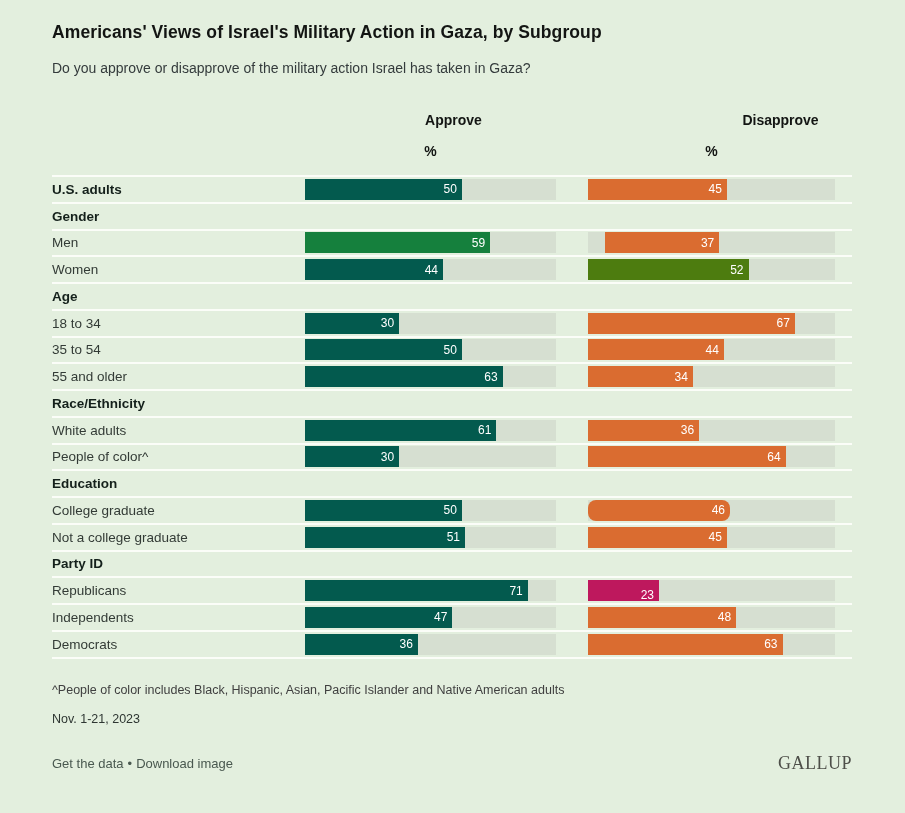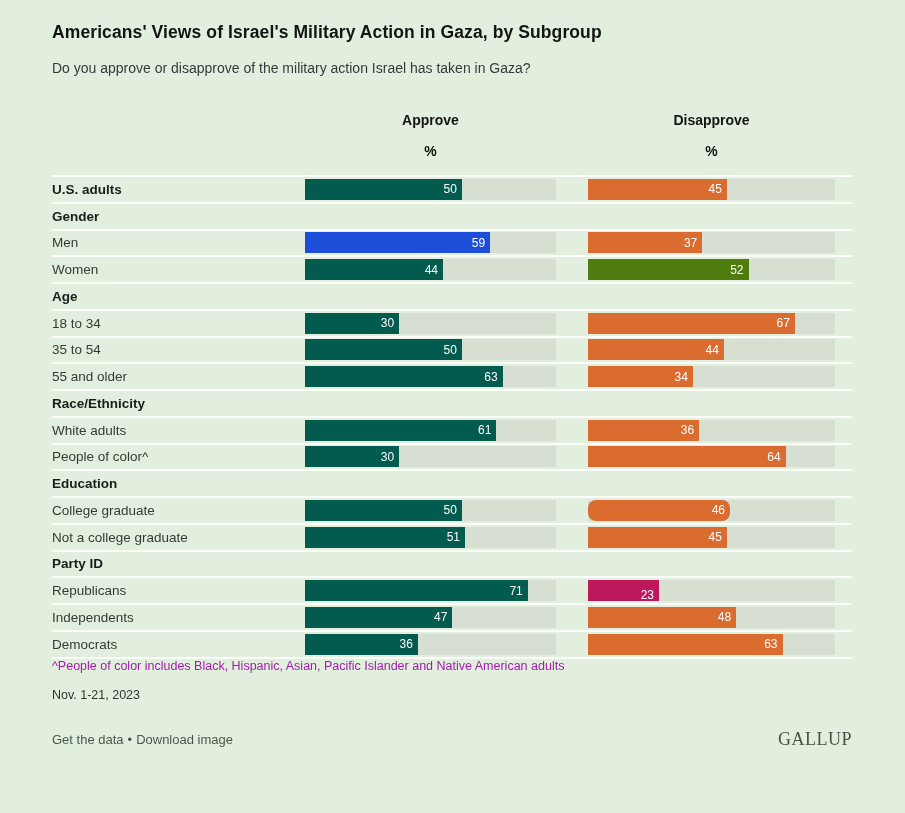--- a/index.html
+++ b/index.html
@@ -23,21 +23,21 @@
     font-size: 14px;
     color: #343b3c;
   }
 
   
   .grid {
     display: grid;
     grid-template-columns: 253px 251px 32px 247px 17px;
     width: 800px;
   }
-  .chart-head { margin-top: 36px; }
+  .chart-head { margin-top: 36px; gap: 23px; }
   .chart-head .colname {
     text-align: center;
     font-size: 14px;
     font-weight: bold;
     color: #131513;
   }
   .pct-row { margin-top: 15px; }
   .pct-row .pct {
     text-align: center;
     font-size: 14px;
@@ -76,21 +76,21 @@
     justify-content: flex-end;
   }
   .bar .val {
     color: #ffffff;
     font-size: 12px;
     padding-right: 5px;
     line-height: 1;
   }
 
   
-  .footnote { font-size: 12.5px; color: #a21caf; }
+  .footnote { margin-top: 24px; font-size: 12.5px; color: #404040; }
   .datenote { margin-top: 15px; font-size: 12.5px; color: #2e3632; }
   .footer {
     margin-top: 27px;
     width: 800px;
     display: flex;
     justify-content: space-between;
     align-items: center;
   }
   .footer-links { font-size: 13px; color: #49584f; }
   .footer-links a {
@@ -145,27 +145,27 @@
           </div>
         </div>
         <div class="cell"></div>
       </div>
       <div class="row grid section">
         <div class="cell label">Gender</div>
       </div>
       <div class="row grid">
         <div class="cell label">Men</div>
         <div class="cell track">
-          <div class="bar" style="width: 73.75%; background: #1d4ed8;">
+          <div class="bar" style="width: 73.75%; background: #15803d;">
             <span class="val">59</span>
           </div>
         </div>
         <div class="cell"></div>
         <div class="cell track">
-          <div class="bar" style="width: 46.25%; background: rgb(218, 108, 48);">
+          <div class="bar" style="width: 46.25%; background: rgb(218, 108, 48); margin-left: 17px;">
             <span class="val">37</span>
           </div>
         </div>
         <div class="cell"></div>
       </div>
       <div class="row grid">
         <div class="cell label">Women</div>
         <div class="cell track">
           <div class="bar" style="width: 55%; background: rgb(3, 90, 78);">
             <span class="val">44</span>

